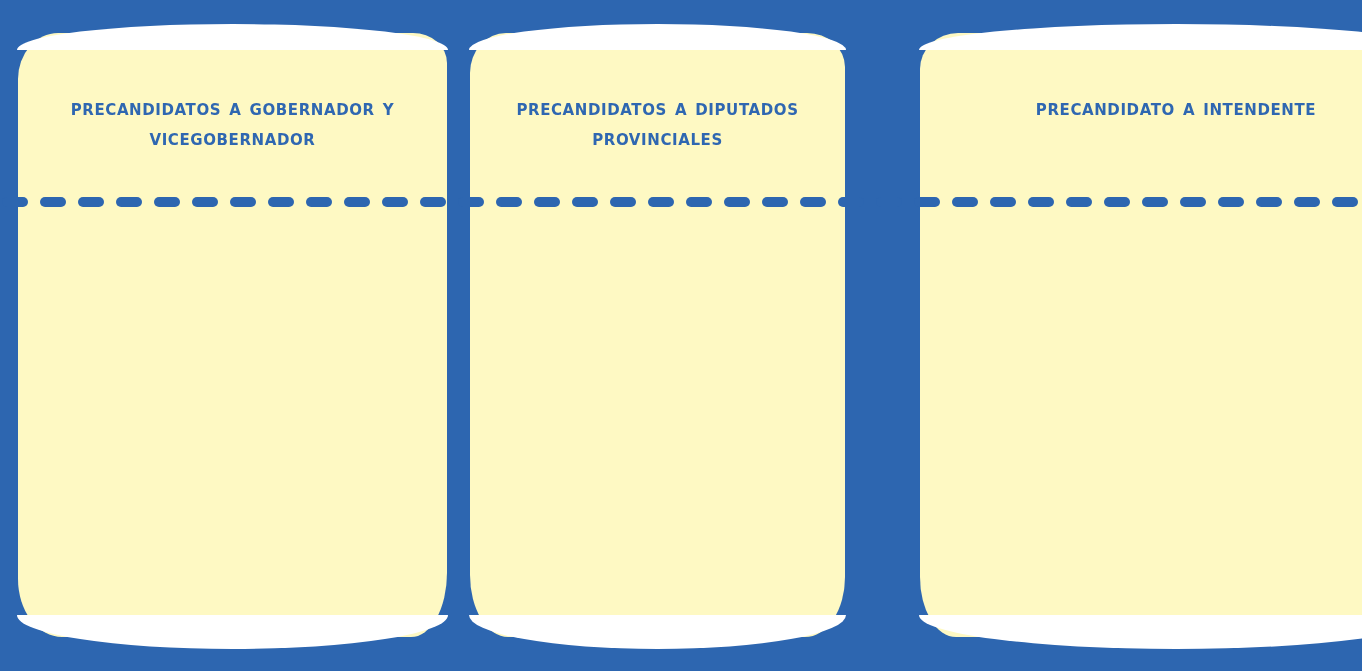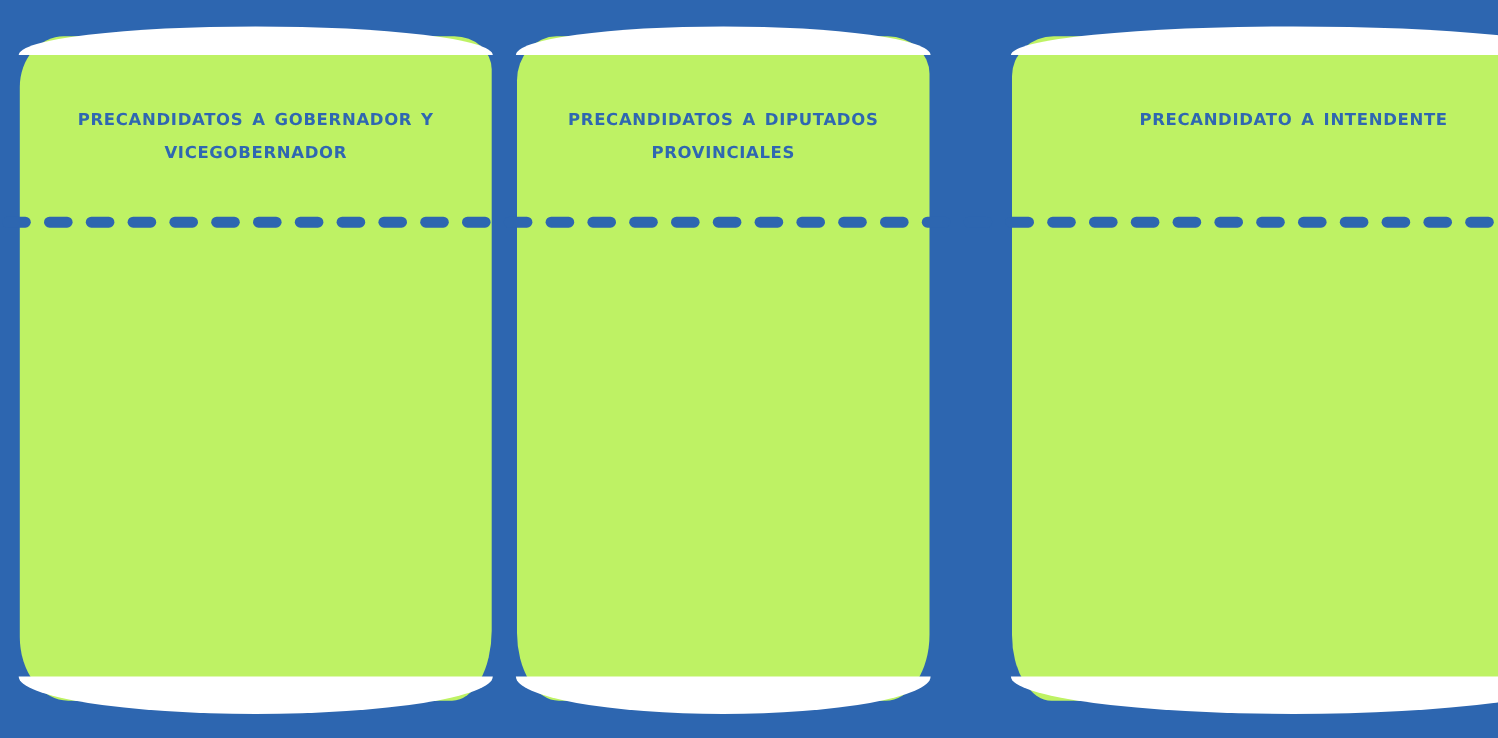--- a/index.html
+++ b/index.html
@@ -27,21 +27,21 @@
     left: 0;
     top: 0;
     width: 1362px;
     height: 671px;
   }
 
   .ballot-card {
     position: absolute;
     top: 33px;
     height: 604px;
-    background: #bef264;
+    background: #fef9c3;
     overflow: visible;
   }
 
   
   .card-1 {
     left: 18px;
     width: 429px;
     border-radius: 40px 34px 36px 44px / 46px 30px 64px 58px;
   }
   .card-2 {

